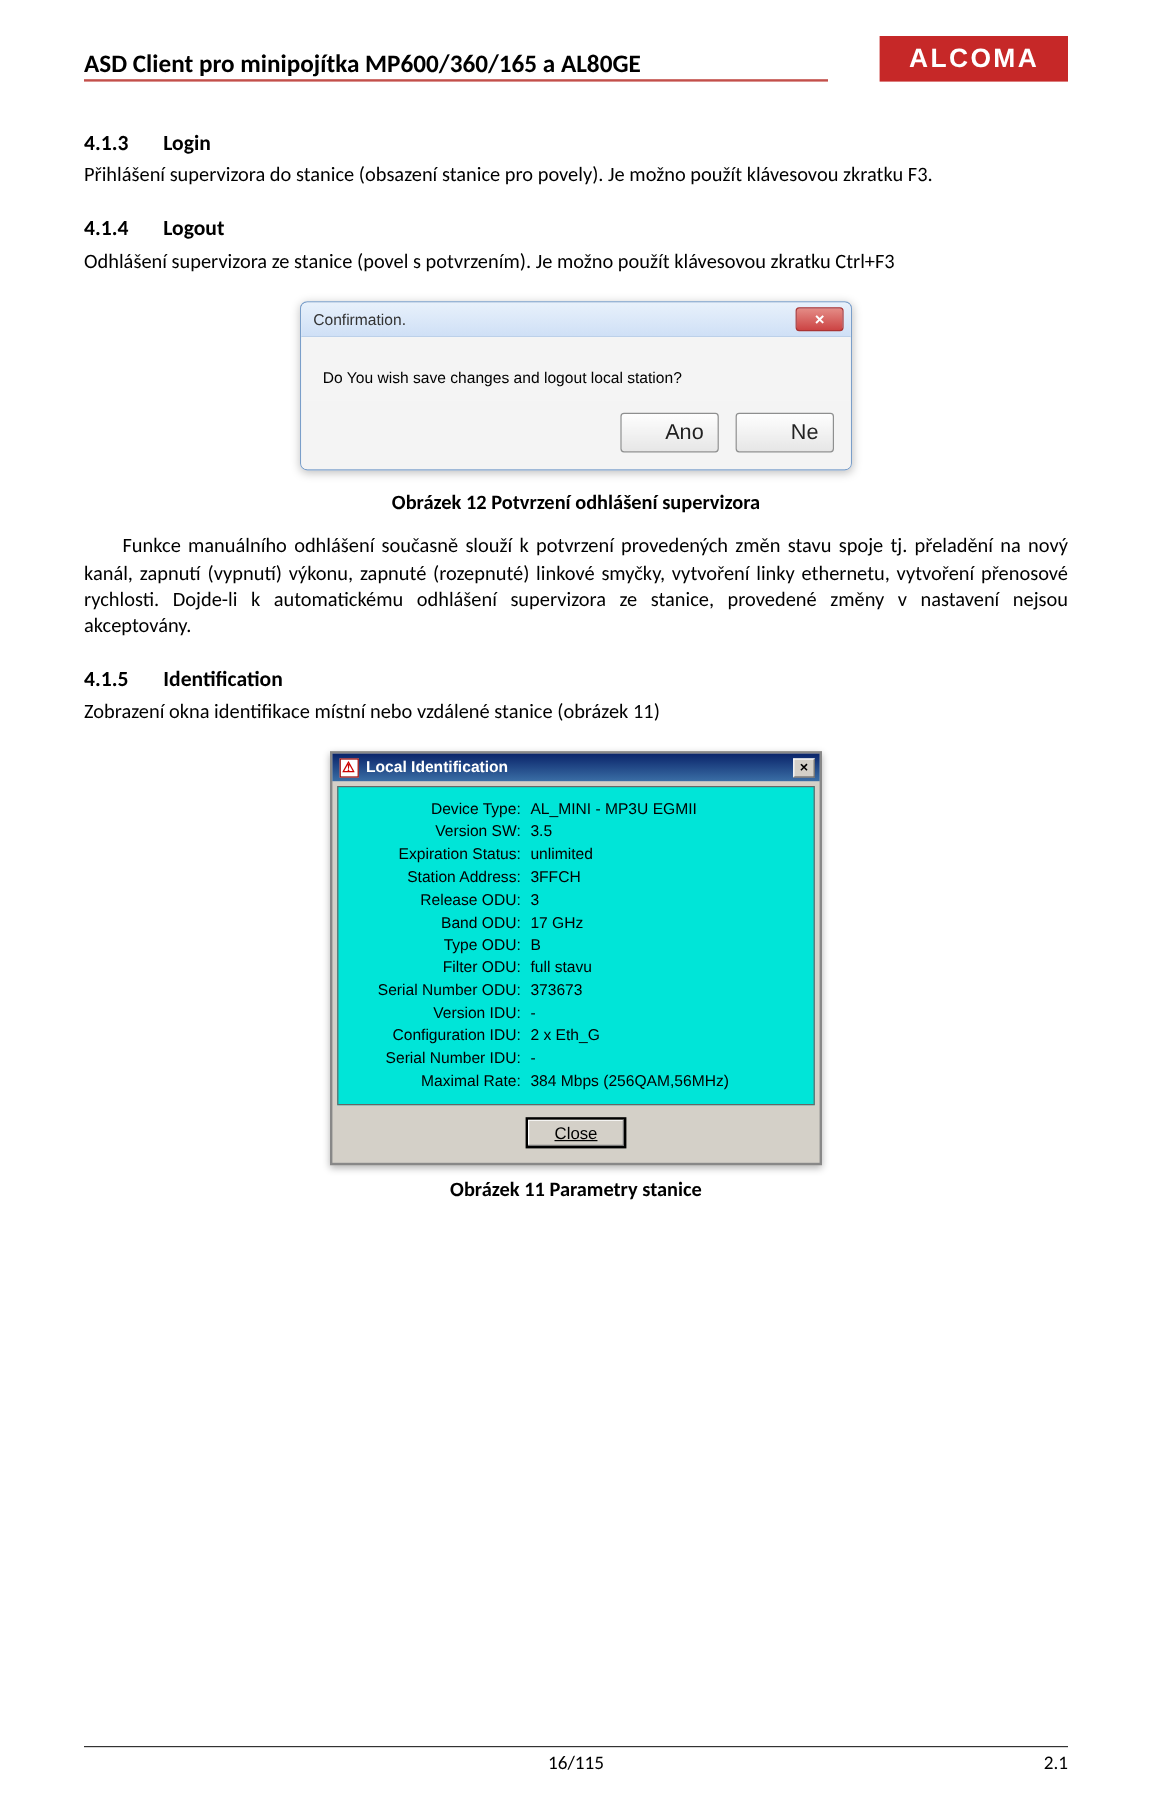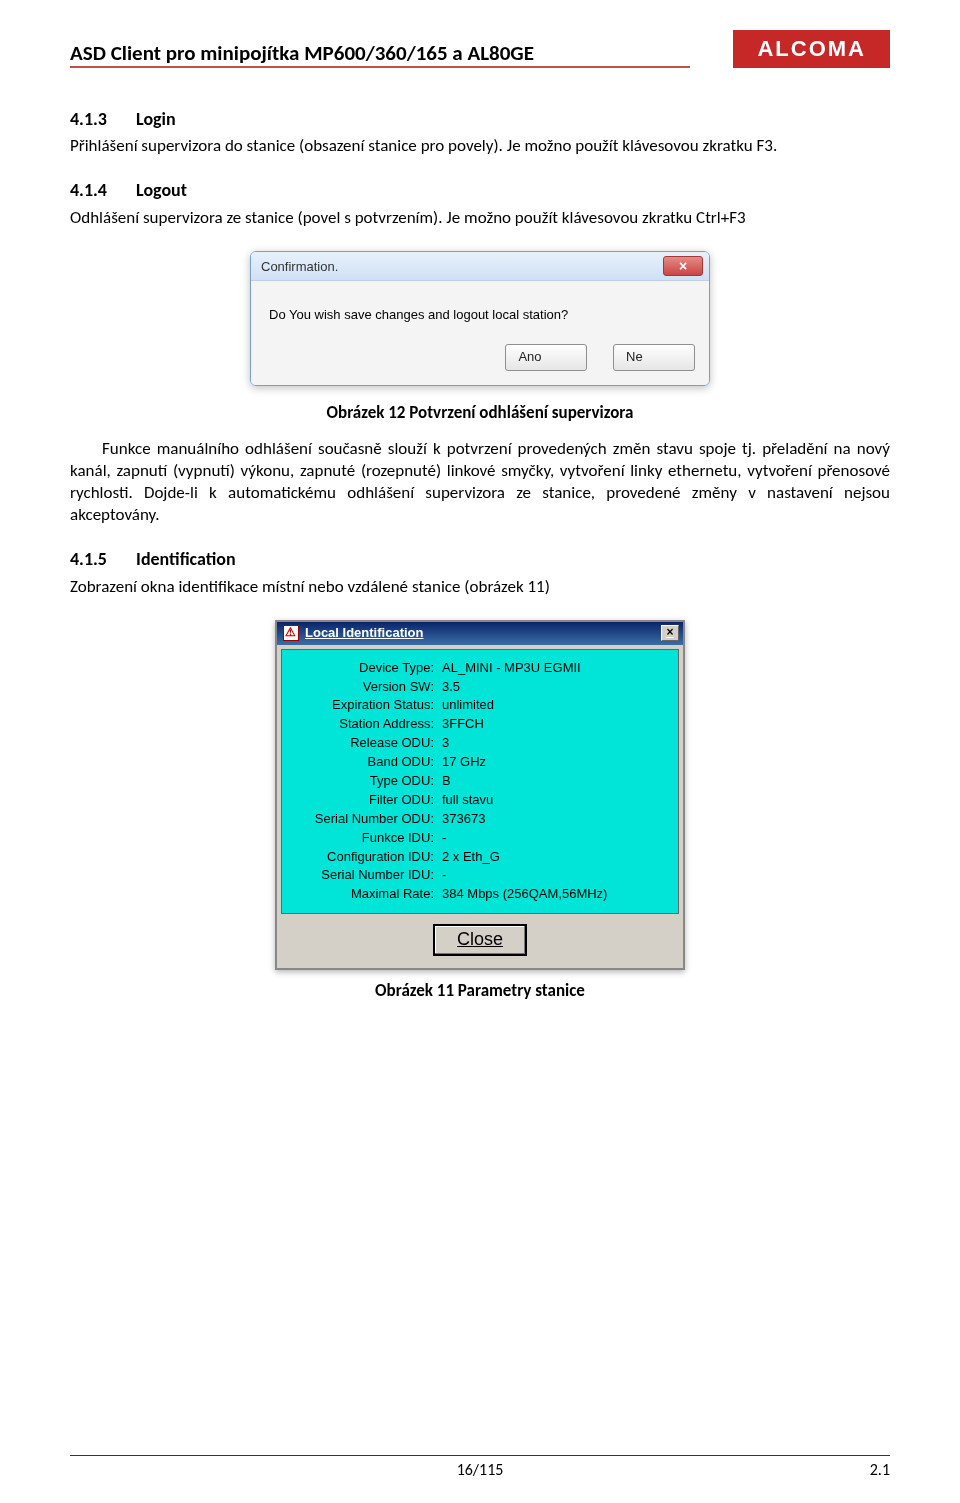--- a/index.html
+++ b/index.html
@@ -77,26 +77,26 @@
     line-height: 18px;
     font-size: 14px;
     font-weight: bold;
   }
   .win7-body { background:#f4f4f4; padding: 26px 18px 10px 18px; }
   .win7-buttons { text-align: right; padding: 10px 14px 14px 14px; background:#f4f4f4; }
   .win7-btn {
     display: inline-block;
     min-width: 82px;
     padding: 4px 12px;
-    margin-left: 22px;
+    margin-left: 10px;
     background: linear-gradient(#fefefe,#e6e6e6);
     border: 1px solid #8e8f8f;
     border-radius: 3px;
-    text-align: left;
-    font-size: 13px;
+    text-align: right;
+    font-size: 18px;
     color: #222;
   }
 
   
   .id-window {
     display: inline-block;
     width: 410px;
     border: 2px solid #888;
     background: #d4d0c8;
     text-align: left;
@@ -105,21 +105,20 @@
     box-shadow: 0 2px 6px rgba(0,0,0,.3);
   }
   .id-titlebar {
     background: linear-gradient(#0a246a,#3a6ea5);
     color: #fff;
     display: flex;
     align-items: center;
     justify-content: space-between;
     padding: 3px 4px 3px 6px;
     font-weight: bold;
-    text-decoration: underline;
   }
   .id-title-left { display:flex; align-items:center; gap:6px; }
   .id-icon {
     width:16px; height:16px; background:#fff; border:1px solid #900;
     position:relative;
   }
   .id-icon::before {
     content:"⚠"; color:#c00; font-size:12px; position:absolute; left:1px; top:-1px;
   }
   .id-close {
@@ -136,21 +135,21 @@
   .id-row { display: flex; margin: 2px 0; }
   .id-label { width: 150px; text-align: right; padding-right: 8px; color:#000; }
   .id-value { color:#000; }
   .id-btnwrap { text-align:center; padding: 10px 0 8px 0; }
   .id-btn {
     display:inline-block;
     padding: 2px 22px;
     background:#d4d0c8;
     border: 2px solid #000;
     box-shadow: inset -1px -1px #777, inset 1px 1px #fff;
-    font-size: 18px;
+    font-size: 14px;
     text-decoration: underline;
   }
 
   .footer {
     position: absolute;
     bottom: 24px;
     left: 70px;
     right: 70px;
     border-top: 1px solid #333;
     display: flex;
@@ -251,21 +250,21 @@
               </div>
               <div class="id-row">
                 <div class="id-label">Filter ODU:</div>
                 <div class="id-value">full stavu</div>
               </div>
               <div class="id-row">
                 <div class="id-label">Serial Number ODU:</div>
                 <div class="id-value">373673</div>
               </div>
               <div class="id-row">
-                <div class="id-label">Funkce IDU:</div>
+                <div class="id-label">Version IDU:</div>
                 <div class="id-value">-</div>
               </div>
               <div class="id-row">
                 <div class="id-label">Configuration IDU:</div>
                 <div class="id-value">2 x Eth_G</div>
               </div>
               <div class="id-row">
                 <div class="id-label">Serial Number IDU:</div>
                 <div class="id-value">-</div>
               </div>

